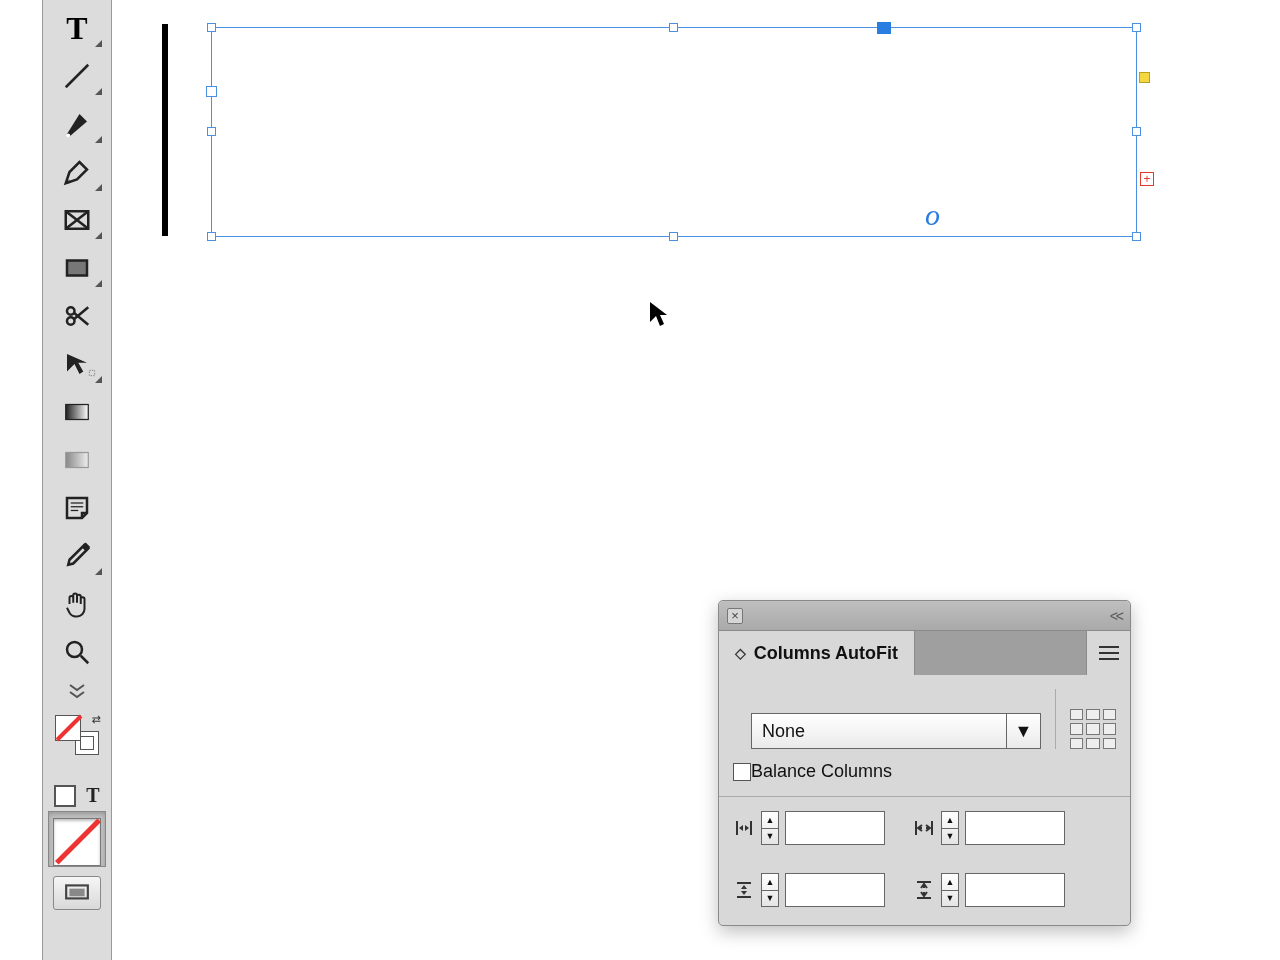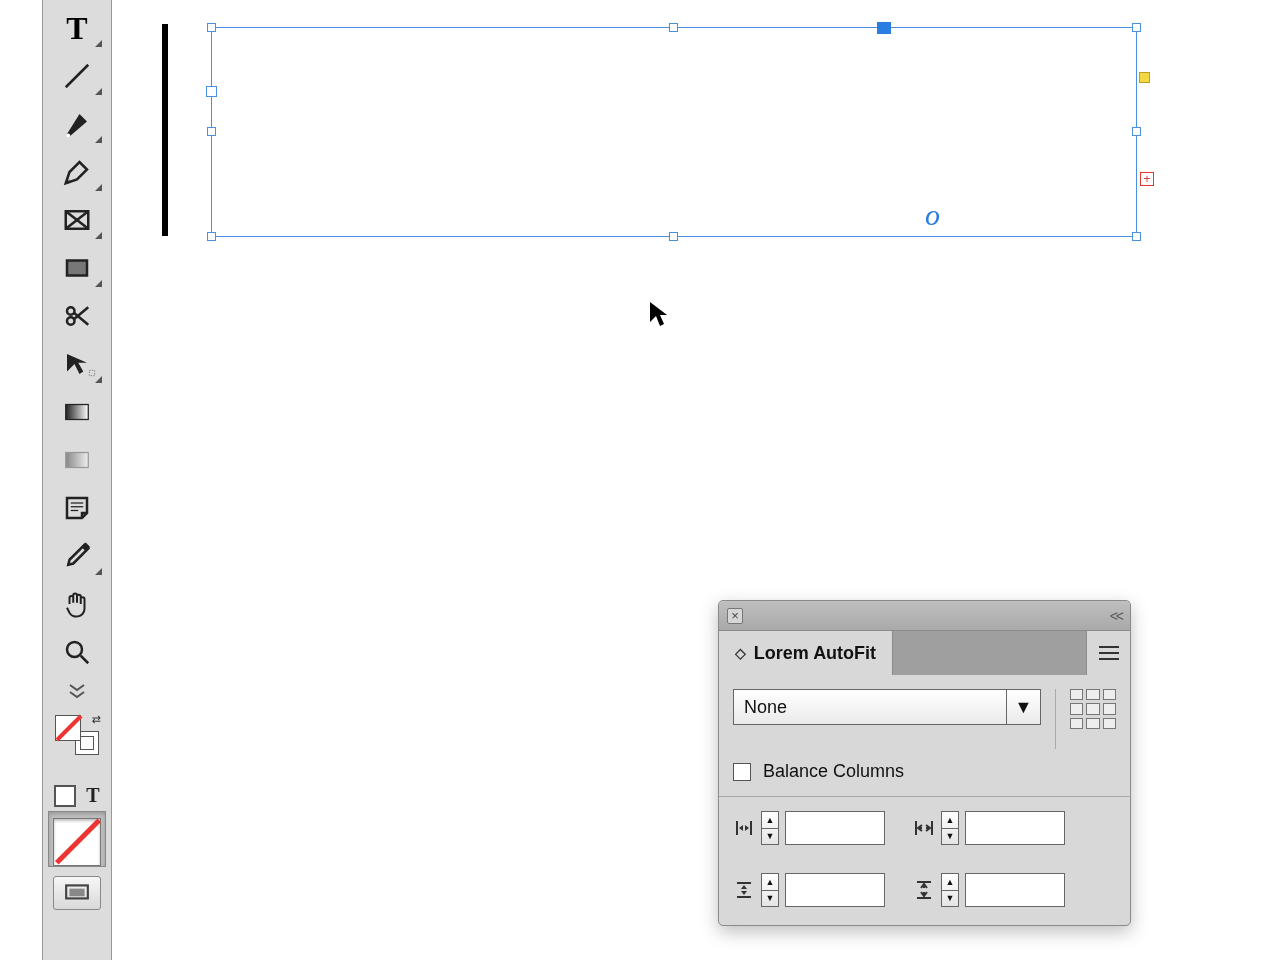--- a/index.html
+++ b/index.html
@@ -98,29 +98,29 @@
   }
   .tab-active{
     background:#d8d8d8; padding:0 16px; display:flex; align-items:center; gap:8px;
     border-right:1px solid #8a8a8a;
     font-weight:600;
   }
   .tab-caret{ font-size:14px; color:#333;}
   .tab-menu{ margin-left:auto; width:44px; display:flex; align-items:center; justify-content:center; cursor:pointer; background:#d8d8d8; border-left:1px solid #8a8a8a;}
   .hamb{ width:20px; height:2px; background:#333; box-shadow:0 6px 0 #333, 0 -6px 0 #333;}
   .panel-body{ padding:14px 14px 18px 14px; }
-  .row1{ display:flex; align-items:flex-start; gap:14px;}
+  .row1{ display:flex; align-items:flex-end; gap:14px;margin-left:18px;}
   .select{
     flex:1; height:36px; display:flex; border:1px solid #666; background:linear-gradient(#fff,#eaeaea);
   }
   .select .txt{ flex:1; padding:0 10px; display:flex; align-items:center;}
   .select .dd{ width:34px; border-left:1px solid #666; display:flex; align-items:center; justify-content:center;}
   .anchor-grid{ width:46px; height:40px; display:grid; grid-template-columns:repeat(3,1fr); grid-template-rows:repeat(3,1fr); gap:3px;}
   .anchor-grid div{ border:1px solid #777; background:#eee;}
-  .row2{ margin-top:12px; display:flex; align-items:center; gap:12px;}
+  .row2{ margin-top:12px; display:flex; align-items:center; gap:0;}
   .chk{ width:18px; height:18px; border:1px solid #555; background:#fff;}
   .divv{ height:1px; background:#aaa; margin:14px -14px;}
   .row3{ display:flex; gap:28px; flex-wrap:wrap;}
   .numfield{ display:flex; align-items:center; gap:6px;}
   .nf-icon{ width:22px; height:22px; display:flex; align-items:center; justify-content:center;}
   .nf-icon svg{width:22px;height:22px;}
   .spin{ width:18px; height:34px; display:flex; flex-direction:column; border:1px solid #666; background:linear-gradient(#fff,#e5e5e5);}
   .spin div{ flex:1; display:flex; align-items:center; justify-content:center; font-size:9px;}
   .spin div:first-child{ border-bottom:1px solid #666;}
   .numinput{ width:100px; height:34px; border:1px solid #666; background:#fff;}
@@ -294,21 +294,21 @@
 </div>
 
 <div class="panel">
   <div class="panel-titlebar">
     <div class="close-x">×</div>
     <div class="collapse">&lt;&lt;</div>
   </div>
   <div class="panel-tabs">
     <div class="tab-active">
       <span class="tab-caret">◇</span>
-      <span>Lorem AutoFit</span>
+      <span>Columns AutoFit</span>
     </div>
     <div class="tab-menu">
         <div class="hamb"></div>
       </div>
   </div>
   <div class="panel-body">
     <div class="row1">
       <div class="select">
         <div class="txt">None</div>
         <div class="dd">▼</div>

